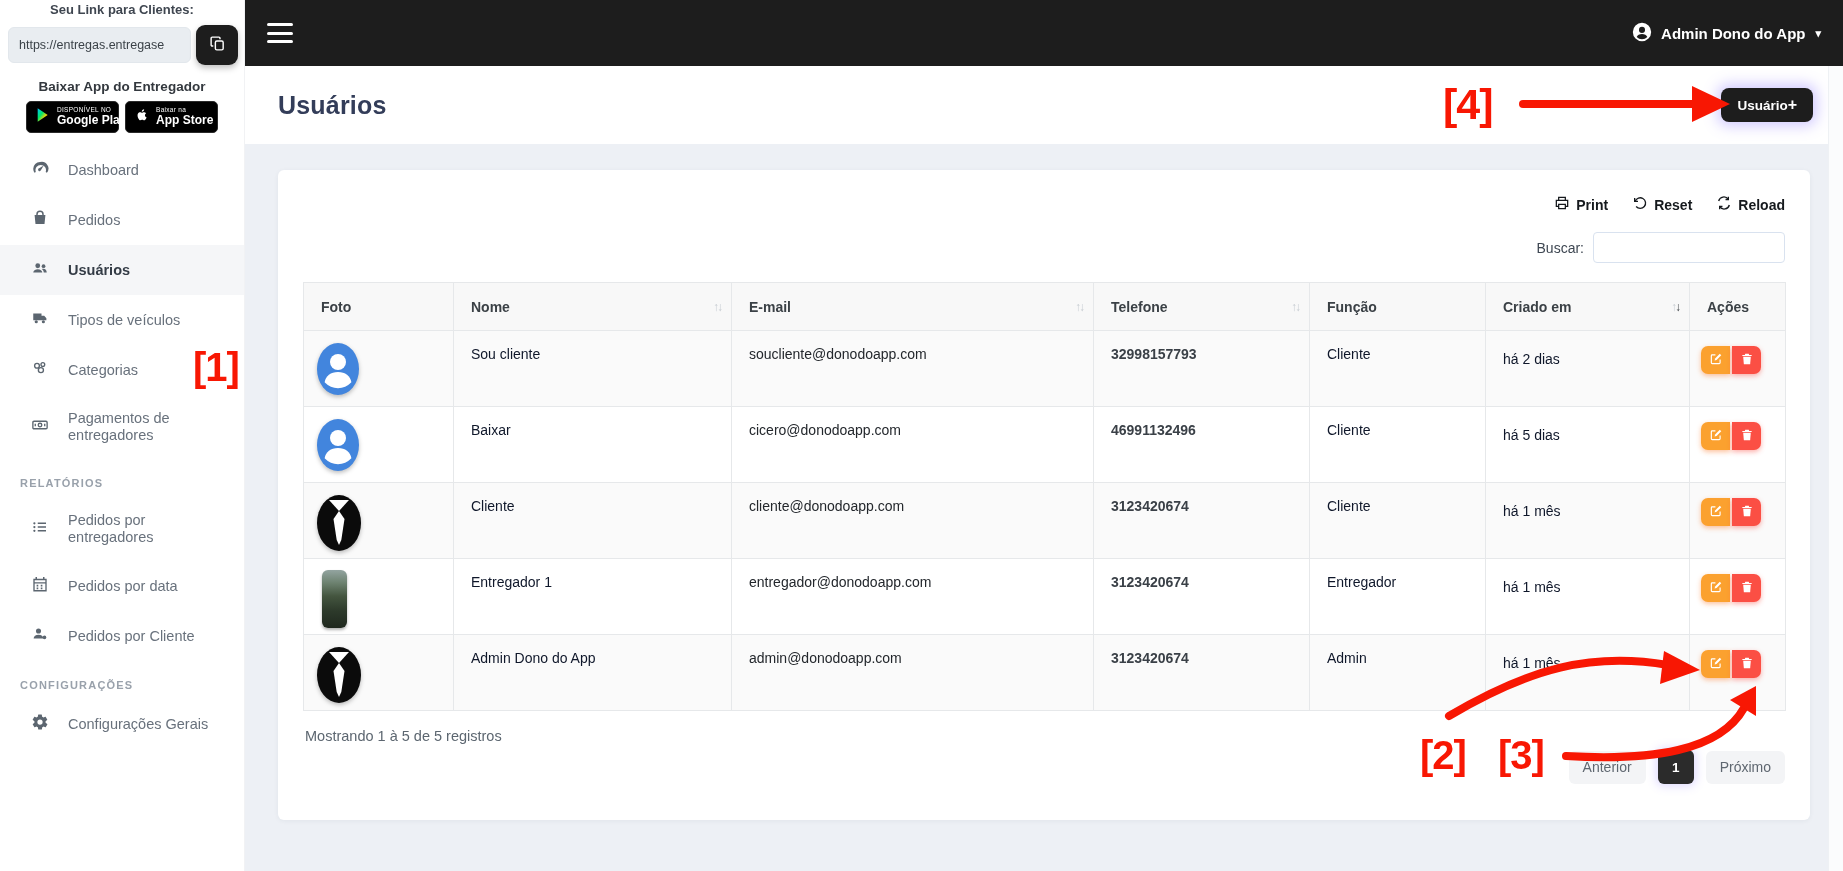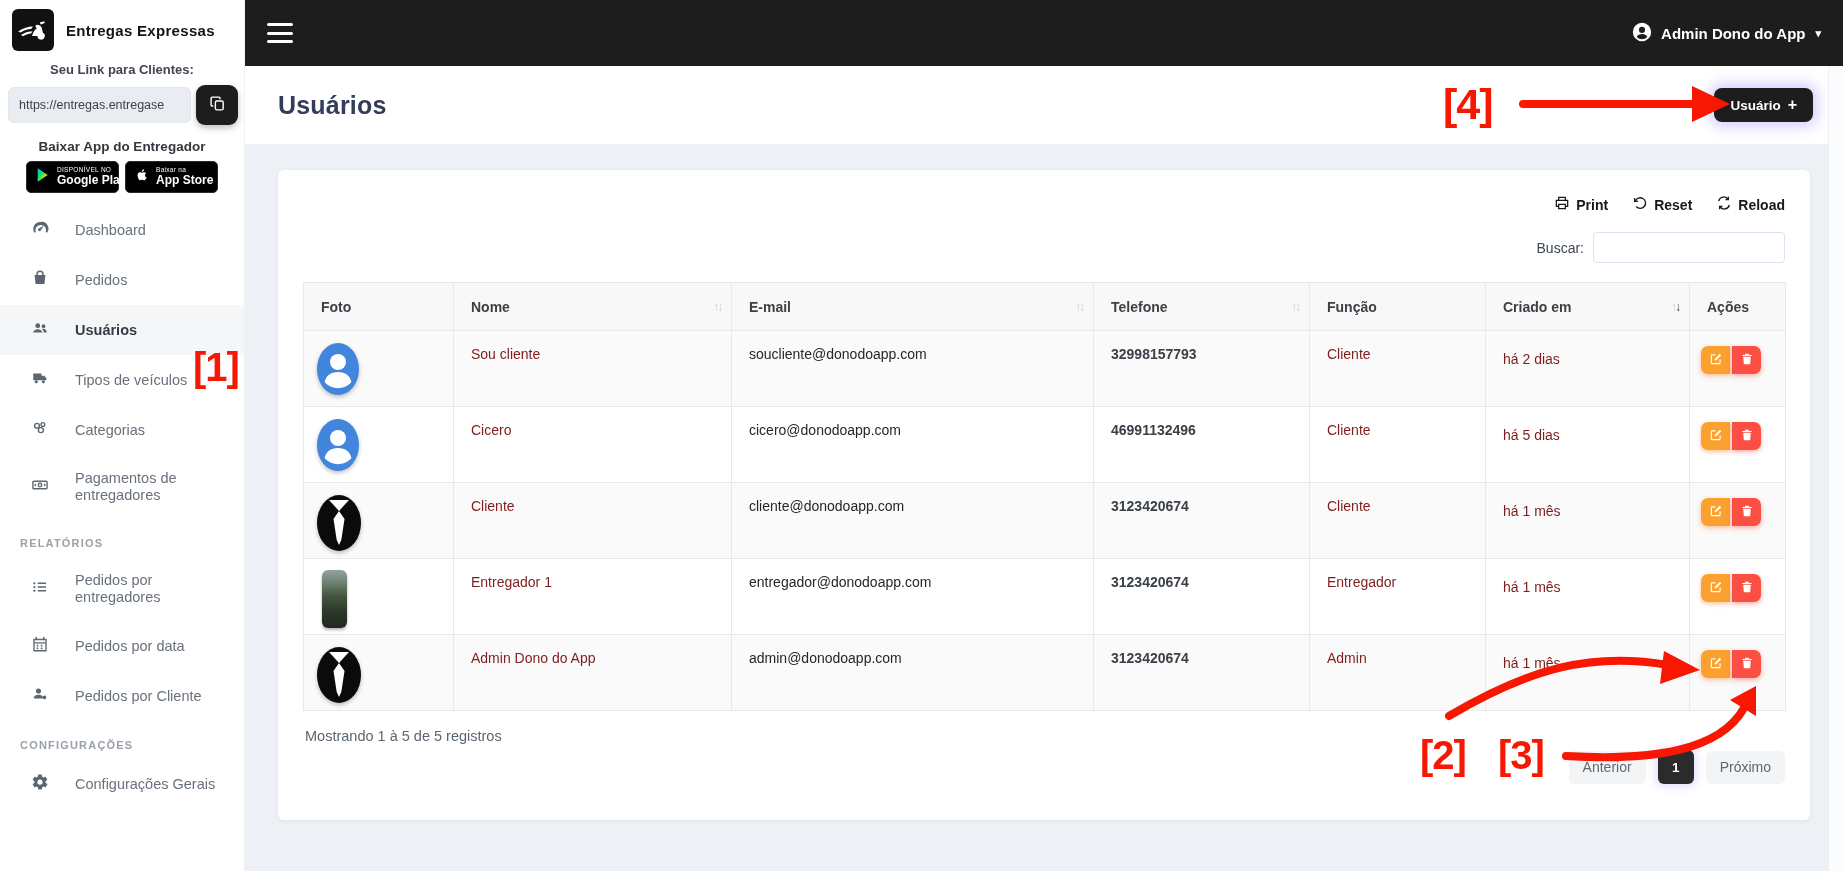--- a/index.html
+++ b/index.html
@@ -14,21 +14,21 @@
   .hamburger span { display:block; height:3px; border-radius:2px; background:#fff; }
   .topbar-user { display:flex; align-items:center; gap:8px; color:#fff; font-size:15px; font-weight:700; cursor:pointer; }
   .topbar-user svg { width:22px; height:22px; }
   .caret { font-size:11px; margin-left:2px; color:#fff; }
 
   
   .header-band { position:absolute; left:245px; top:66px; right:0; height:78px; background:#fff;
                  display:flex; align-items:center; justify-content:space-between; padding:0 30px 0 33px; z-index:2; }
   .page-title { font-size:25px; font-weight:800; color:#333d59; letter-spacing:.2px; }
   .add-btn { background:#1d1d1d; color:#fff; border:none; border-radius:8px; height:34px; padding:0 16px;
-             font-size:13.5px; font-weight:700; display:flex; align-items:center; gap:7px; cursor:pointer;
+             font-size:13.5px; font-weight:700; display:flex; align-items:center; cursor:pointer;
              box-shadow:0 0 14px 4px rgba(126,102,255,.35); font-family:inherit; }
   .add-btn .plus { font-size:16px; font-weight:800; }
 
   
   .scroll-track { position:absolute; right:0; top:66px; bottom:0; width:15px; background:#fbfcfd; border-left:1px solid #eef1f4; z-index:3; }
 
   
   .sidebar { position:absolute; left:0; top:0; width:245px; height:871px; background:#fff; z-index:6; border-right:1px solid #f1f2f4; }
   .brand { display:flex; align-items:center; gap:12px; padding:6px 12px; height:60px; }
   .brand-logo { width:42px; height:42px; background:#111; border-radius:6px; display:flex; align-items:center; justify-content:center; }
@@ -44,21 +44,21 @@
   .download-label { text-align:center; font-size:13.5px; font-weight:800; color:#33383e; margin-top:14px; }
   .badges { display:flex; justify-content:center; gap:6px; margin-top:7px; }
   .store-badge { width:93px; height:32px; background:#000; border-radius:5px; display:flex; align-items:center;
                  gap:6px; padding:0 8px; cursor:pointer; border:1px solid #2a2a2a; }
   .store-badge svg { width:16px; height:16px; flex:none; }
   .badge-text { display:flex; flex-direction:column; line-height:1.05; color:#fff; }
   .badge-top { font-size:6.5px; letter-spacing:.3px; }
   .badge-bottom { font-size:12px; font-weight:700; white-space:nowrap; }
 
   .menu { margin-top:12px; }
-  .menu-item { display:flex; align-items:center; gap:26px; padding:0 14px 0 31px; min-height:50px; cursor:pointer; color:#68717c; }
+  .menu-item { display:flex; align-items:center; gap:19px; padding:0 14px 0 31px; min-height:50px; cursor:pointer; color:#68717c; }
   .menu-item.two-line { min-height:64px; }
   .menu-item svg { width:18px; height:18px; flex:none; color:#5c6670; }
   .menu-item .mi-label { font-size:14.5px; line-height:1.15; }
   .menu-item.active { background:#f5f6f8; color:#343c46; }
   .menu-item.active .mi-label { font-weight:600; }
   .menu-section { font-size:11px; font-weight:700; letter-spacing:1.2px; color:#99a1ab; padding:18px 0 8px 20px; }
 
   
   .card { position:absolute; left:278px; top:170px; width:1532px; height:650px; background:#fff;
           border-radius:6px; box-shadow:0 1px 5px rgba(40,50,70,.06); }
@@ -73,21 +73,21 @@
   
   .table-wrap { position:absolute; left:25px; right:25px; top:112px; }
   table { width:100%; border-collapse:collapse; table-layout:fixed; }
   th, td { border:1px solid #e6e8ea; }
   thead th { background:#f8f8f8; height:48px; text-align:left; padding:0 17px; font-size:14px; font-weight:700; color:#3b4146; position:relative; }
   .sort { position:absolute; right:10px; top:50%; transform:translateY(-50%); font-size:12px; letter-spacing:-2px; color:#c7ccd2; }
   .sort .dark { color:#3e4347; }
   tbody tr { height:76px; }
   tbody tr:nth-child(odd) { background:#fafafa; }
   tbody tr:nth-child(even) { background:#fff; }
-  td { vertical-align:top; padding:15px 17px 0 17px; font-size:14px; color:#7f1d1d; }
+  td { vertical-align:top; padding:15px 17px 0 17px; font-size:14px; color:#0f172a; }
   td.c-photo { padding:11px 0 0 12px; }
   td.c-email { color:#23272c; }
   td.c-phone { color:#3a4047;font-weight:bold; }
   td.c-created { padding-top:20px; }
   td.c-actions { padding:15px 0 0 11px; }
 
   .avatar-person { width:44px; height:54px; filter:drop-shadow(0 2px 2px rgba(0,0,0,.25)); }
   .avatar-tie { width:46px; height:58px; filter:drop-shadow(0 2px 2px rgba(0,0,0,.25)); }
   .avatar-photo { width:25px; height:58px; border-radius:6px; margin-left:6px;
                   background:linear-gradient(180deg,#93a4a0 0%,#6d8270 22%,#44553f 45%,#2d3a2b 70%,#1f281e 100%);
@@ -137,32 +137,20 @@
     <h1 class="page-title">Usuários</h1>
     <button class="add-btn">
       <span>Usuário</span>
       <span class="plus">+</span>
     </button>
   </div>
 
   <div class="scroll-track"></div>
 
   <aside class="sidebar">
-    <div class="brand">
-      <span class="brand-logo">
-        <svg viewBox="0 0 48 48" fill="#fff">
-          <path d="M3 26c7-5 14-7 21-7l-2.6 3.6c-5 .3-10.2 2-14.8 5z"></path>
-          <path d="M7 31c6-4 11.5-5.4 16.4-5.4L21.2 28.8c-4 .4-7.8 1.7-11.2 4z"></path>
-          <path d="M29 16.5c3.8 0 6.4 1.6 7.4 4.3l1.5 7a5.2 5.2 0 1 1-7.6 4.7h-7.6c1.4-5 3.2-8.6 6.5-10.6l-2.1-3.6z"></path>
-          <path d="M33.5 13.5l6.2-2 1 2.6-5.7 2z"></path>
-          <circle cx="35.8" cy="33.5" r="3.1"></circle>
-        </svg>
-      </span>
-      <span class="brand-name">Entregas Expressas</span>
-    </div>
 
     <div class="link-label">Seu Link para Clientes:</div>
     <div class="link-group">
       <input class="link-input" readonly="" value="https://entregas.entregase" style="">
       <button class="copy-btn">
         <span>
           <svg viewBox="0 0 24 24" fill="none" stroke="#fff" stroke-width="2">
               <rect x="9" y="8.5" width="11" height="12.5" rx="2"></rect>
               <path d="M6 15.5H4.5A1.5 1.5 0 0 1 3 14V4.5A1.5 1.5 0 0 1 4.5 3H14a1.5 1.5 0 0 1 1.5 1.5V6"></path>
             </svg>
@@ -377,21 +365,21 @@
             </td>
           </tr>
           <tr>
             <td class="c-photo">
               <svg class="avatar-person" viewBox="0 0 44 54">
                   <ellipse cx="22" cy="27" rx="21" ry="26" fill="#4285dd"></ellipse>
                   <circle cx="22" cy="20" r="8" fill="#fff"></circle>
                   <path d="M22 30c-7.3 0-12.3 4-13.4 10.2a21 26 0 0 0 26.8 0C34.3 34 29.3 30 22 30z" fill="#fff"></path>
                 </svg>
             </td>
-            <td>Cicero</td>
+            <td>Baixar</td>
             <td class="c-email">cicero@donodoapp.com</td>
             <td class="c-phone">46991132496</td>
             <td>Cliente</td>
             <td class="c-created">há 5 dias</td>
             <td class="c-actions">
               <span class="action-group">
                 <button class="action-btn edit-btn">
                     <span><svg viewBox="0 0 24 24" fill="none" stroke="#fff" stroke-width="2">
                         <path d="M11 5H5.5A1.5 1.5 0 0 0 4 6.5v12A1.5 1.5 0 0 0 5.5 20h12a1.5 1.5 0 0 0 1.5-1.5V13"></path>
                         <path d="M9.5 14.5l1-3.5 8-8 2.5 2.5-8 8z" fill="#fff" stroke="none"></path>

